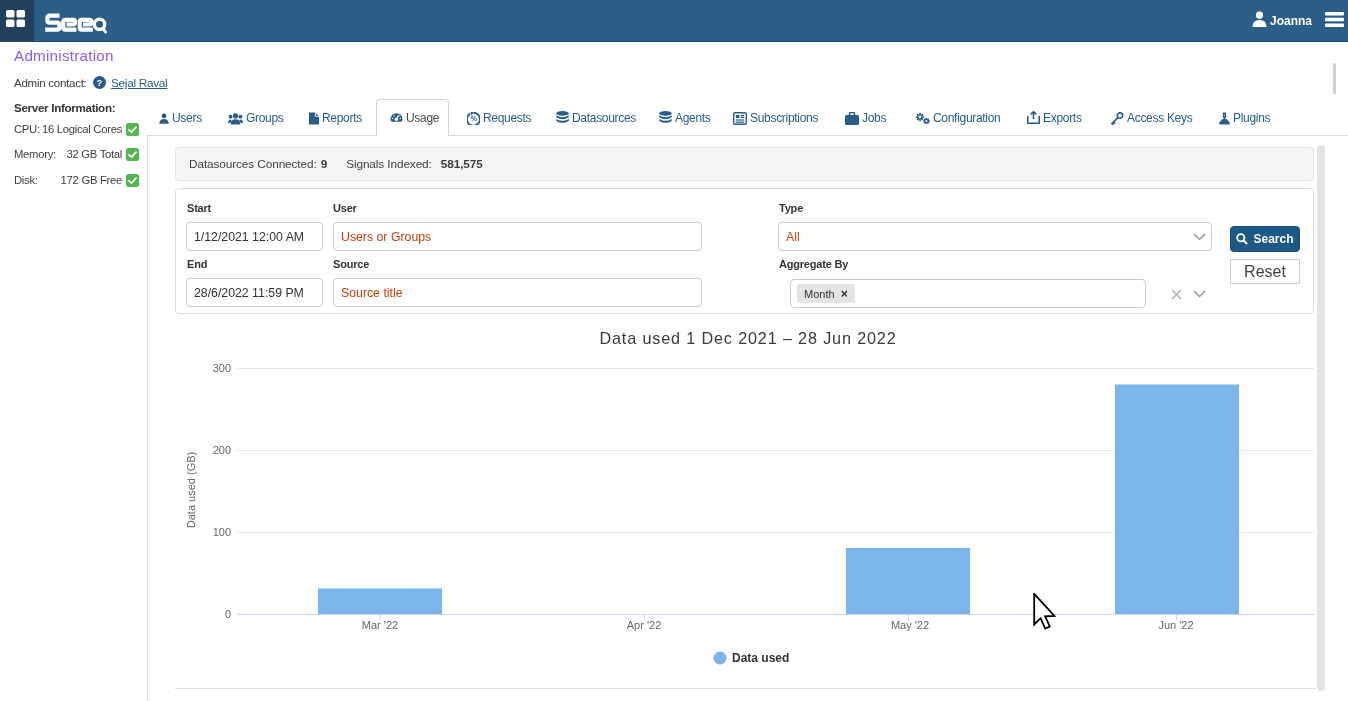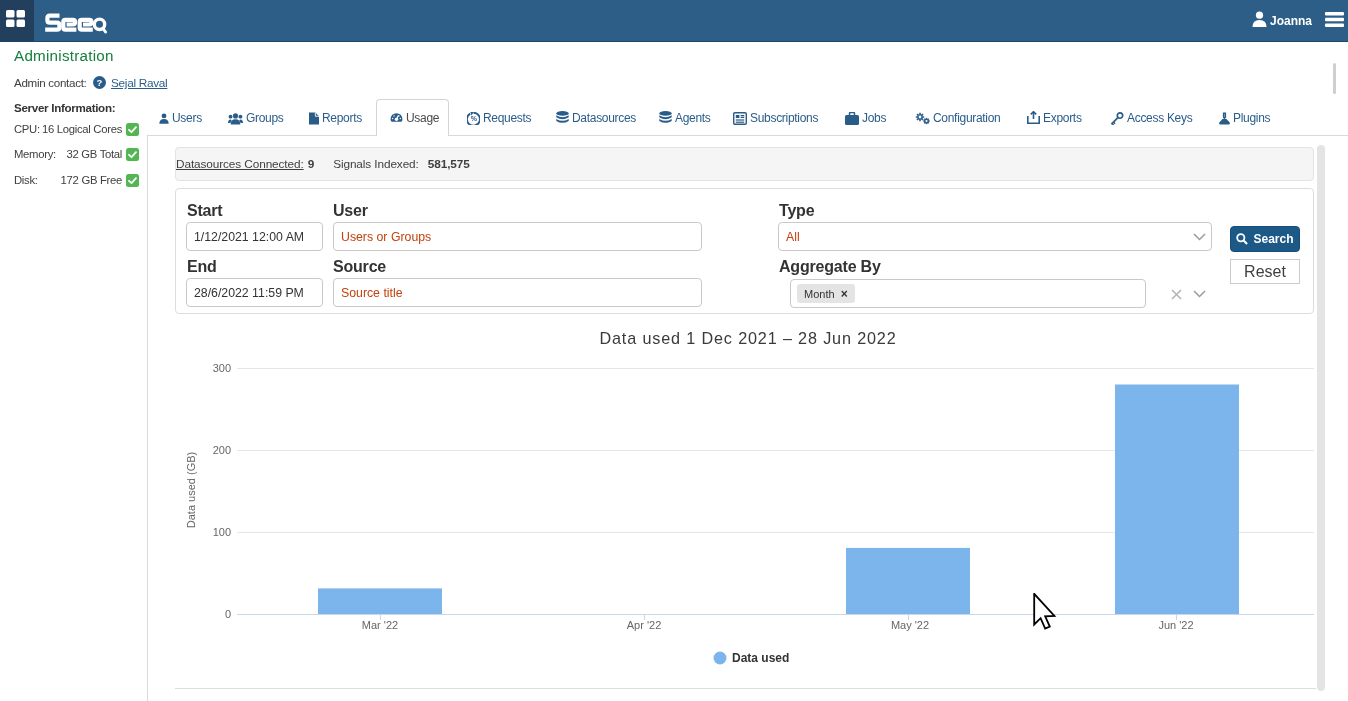--- a/index.html
+++ b/index.html
@@ -19,21 +19,21 @@
     background:#fff; border:1px solid #d5d5d5; border-bottom:none; border-radius:4px 4px 0 0; }
   #panel-borders { position:absolute; left:147px; top:135px; width:1201px; height:566px;
     border-top:1px solid #d9d9d9; border-left:1px solid #d9d9d9; }
   
   #infobox { position:absolute; left:175px; top:147px; width:1139px; height:34px;
     background:#f5f5f5; border:1px solid #e3e3e3; border-radius:4px;
     display:flex; align-items:center; font-size:11.8px; color:#3f3f3f; letter-spacing:-0.1px; }
   
   #filterpanel { position:absolute; left:175px; top:188px; width:1139px; height:126px;
     background:#fff; border:1px solid #ddd; border-radius:4px; }
-  .flabel { position:absolute; font-size:16px; font-weight:bold; color:#333; letter-spacing:-0.2px; }
+  .flabel { position:absolute; font-size:11px; font-weight:bold; color:#333; letter-spacing:-0.2px; }
   .finput { position:absolute; height:29px; border:1px solid #c9c9c9; border-radius:4px;
     background:#fff; font-size:12.3px; color:#333; display:flex; align-items:center;
     padding:8px 7px; white-space:nowrap; }
   .ph { color:#c2410c; }
   #chip { display:inline-flex; align-items:center; background:#e4e4e4; border-radius:3px;
     height:19px; padding:0 7px; font-size:11px; color:#333; }
   #searchbtn { position:absolute; left:1230px; top:226px; width:70px; height:26px;
     background:#1d5987; border:1px solid #174d77; border-radius:4px; color:#fff;
     font-size:12px; font-weight:bold; display:flex; align-items:center; justify-content:center; }
   #resetbtn { position:absolute; left:1230px; top:259px; width:70px; height:25px;
@@ -70,21 +70,21 @@
   <circle cx="7.5" cy="4.2" r="3.6" fill="#fff"></circle>
   <path d="M0.5,16 Q0.5,8.9 7.5,8.9 Q14.5,8.9 14.5,16 Z" fill="#fff"></path>
 </svg>
 <div class="abs" style="left:1270px;top:14px;color:#fff;font-size:12px;font-weight:bold;">Joanna</div>
 <svg class="abs" style="left:1325px;top:12px" width="19" height="15">
   <rect x="0" y="0" width="19" height="3.4" rx="1" fill="#fff"></rect>
   <rect x="0" y="5.8" width="19" height="3.4" rx="1" fill="#fff"></rect>
   <rect x="0" y="11.6" width="19" height="3.4" rx="1" fill="#fff"></rect>
 </svg>
 
-<div class="sb" style="left:14px;top:47px;font-size:15.2px;color:#15803d;letter-spacing:0.25px;">Administration</div>
+<div class="sb" style="left:14px;top:47px;font-size:15.2px;color:#8b5cf6;letter-spacing:0.25px;">Administration</div>
 <div class="sb" style="left:14px;top:76px;font-size:11.6px;">Admin contact:</div>
 <svg class="abs" style="left:93px;top:75.5px" width="13" height="13" viewBox="0 0 13 13">
   <circle cx="6.5" cy="6.5" r="6.5" fill="#2a5c8a"></circle>
   <text x="6.5" y="9.8" font-size="9.5" font-weight="bold" fill="#fff" text-anchor="middle" font-family="Liberation Sans">?</text>
 </svg>
 <div class="sb" style="left:111px;top:76px;font-size:11.8px;color:#2a5c8a;text-decoration:underline;">Sejal Raval</div>
 <div class="sb" style="left:14px;top:101px;font-size:11.6px;font-weight:bold;color:#333;">Server Information:</div>
 <div class="sb" style="left:14px;top:123px;">CPU:</div>
 <div class="sb" style="left:0;top:123px;width:122px;text-align:right;">16 Logical Cores</div>
 <div class="sb" style="left:14px;top:148px;">Memory:</div>
@@ -198,21 +198,21 @@
       <circle cx="10.2" cy="3.8" r="2.9" fill="none" stroke="#2a5c8a" stroke-width="1.8"></circle>
       <path d="M8,6 L1,13" stroke="#2a5c8a" stroke-width="1.8"></path>
       <path d="M3.2,10.8 L5,12.6 M1.6,12.4 L3.4,14.2" stroke="#2a5c8a" stroke-width="1.6"></path>
     </svg>Access Keys</div>
 <div class="tab" style="left:1219px;"><svg width="11" height="13" viewBox="0 0 12 13">
       <path d="M4.3,0.8 H7.7 M5,1 V5 L10.8,11.2 Q11.6,12.2 10.4,12.2 H1.6 Q0.4,12.2 1.2,11.2 L7,5 V1" fill="none" stroke="#2a5c8a" stroke-width="1.6"></path>
       <path d="M2.5,9.5 L5.5,6.5 L9.5,9.5 L11,11.8 H1.2 Z" fill="#2a5c8a"></path>
     </svg>Plugins</div>
 
 <div id="infobox">
-  <span style="text-decoration:underline;">Datasources Connected:</span>
+  <span style="margin-left:13px;">Datasources Connected:</span>
     <b style="margin-left:4px;">9</b>
   <span style="margin-left:19px;">Signals Indexed:</span>
     <b style="margin-left:9px;">581,575</b>
 </div>
 
 <div id="filterpanel"></div>
 <div class="flabel" style="left:187px;top:202px;">Start</div>
 <div class="finput" style="left:186px;top:222px;width:137px;">1/12/2021 12:00 AM</div>
 <div class="flabel" style="left:187px;top:258px;">End</div>
 <div class="finput" style="left:186px;top:278px;width:137px;">28/6/2022 11:59 PM</div>

